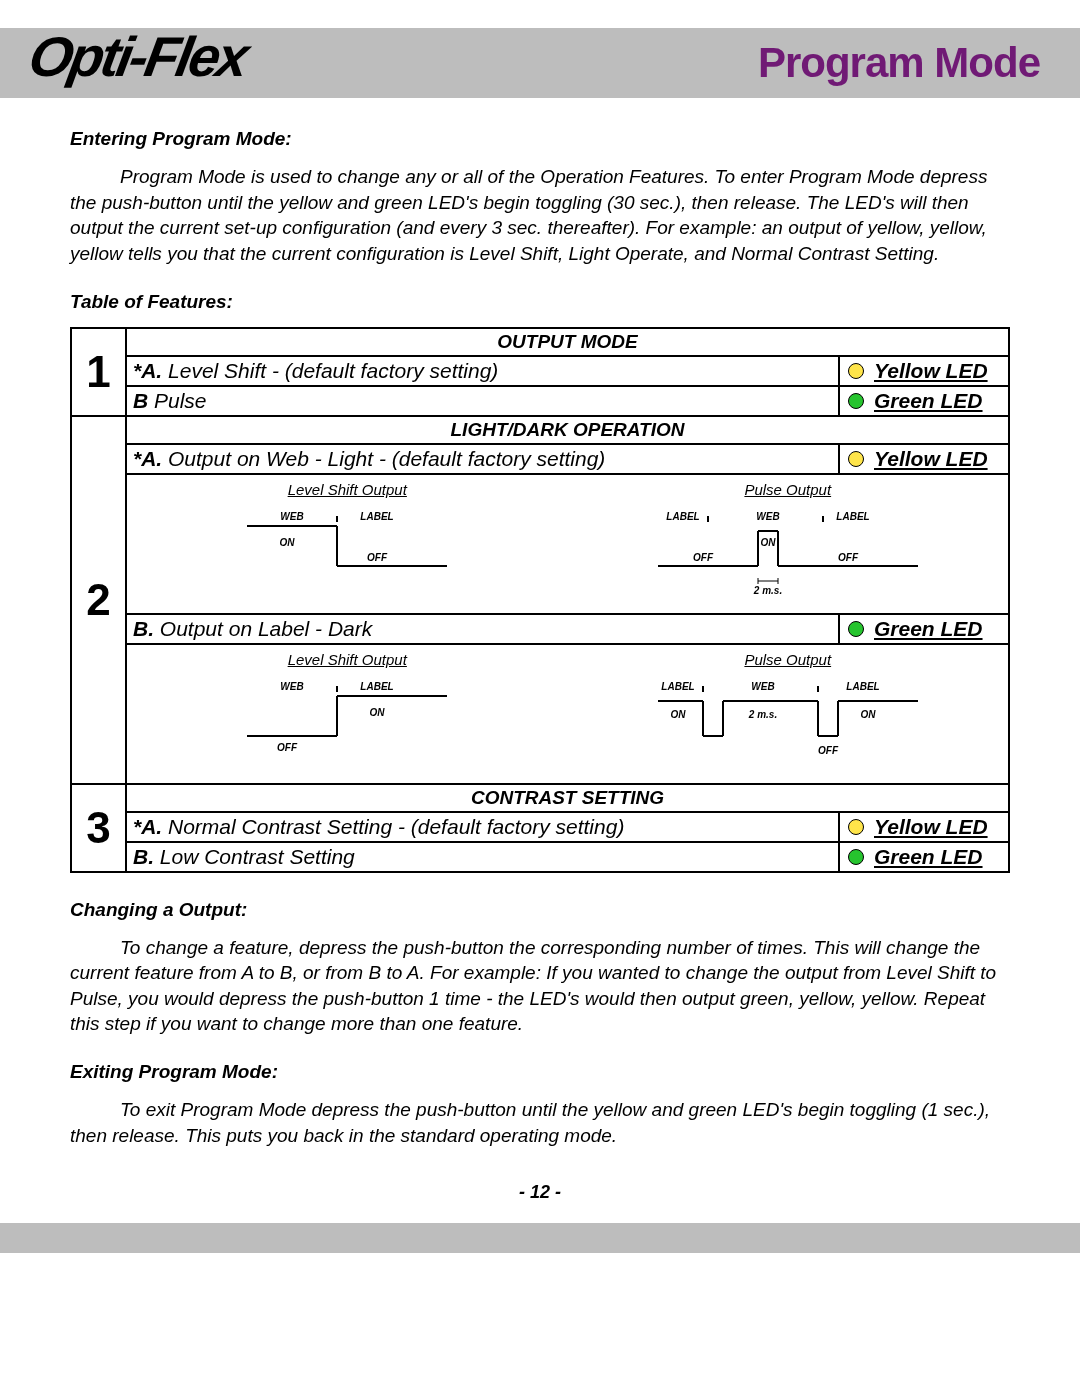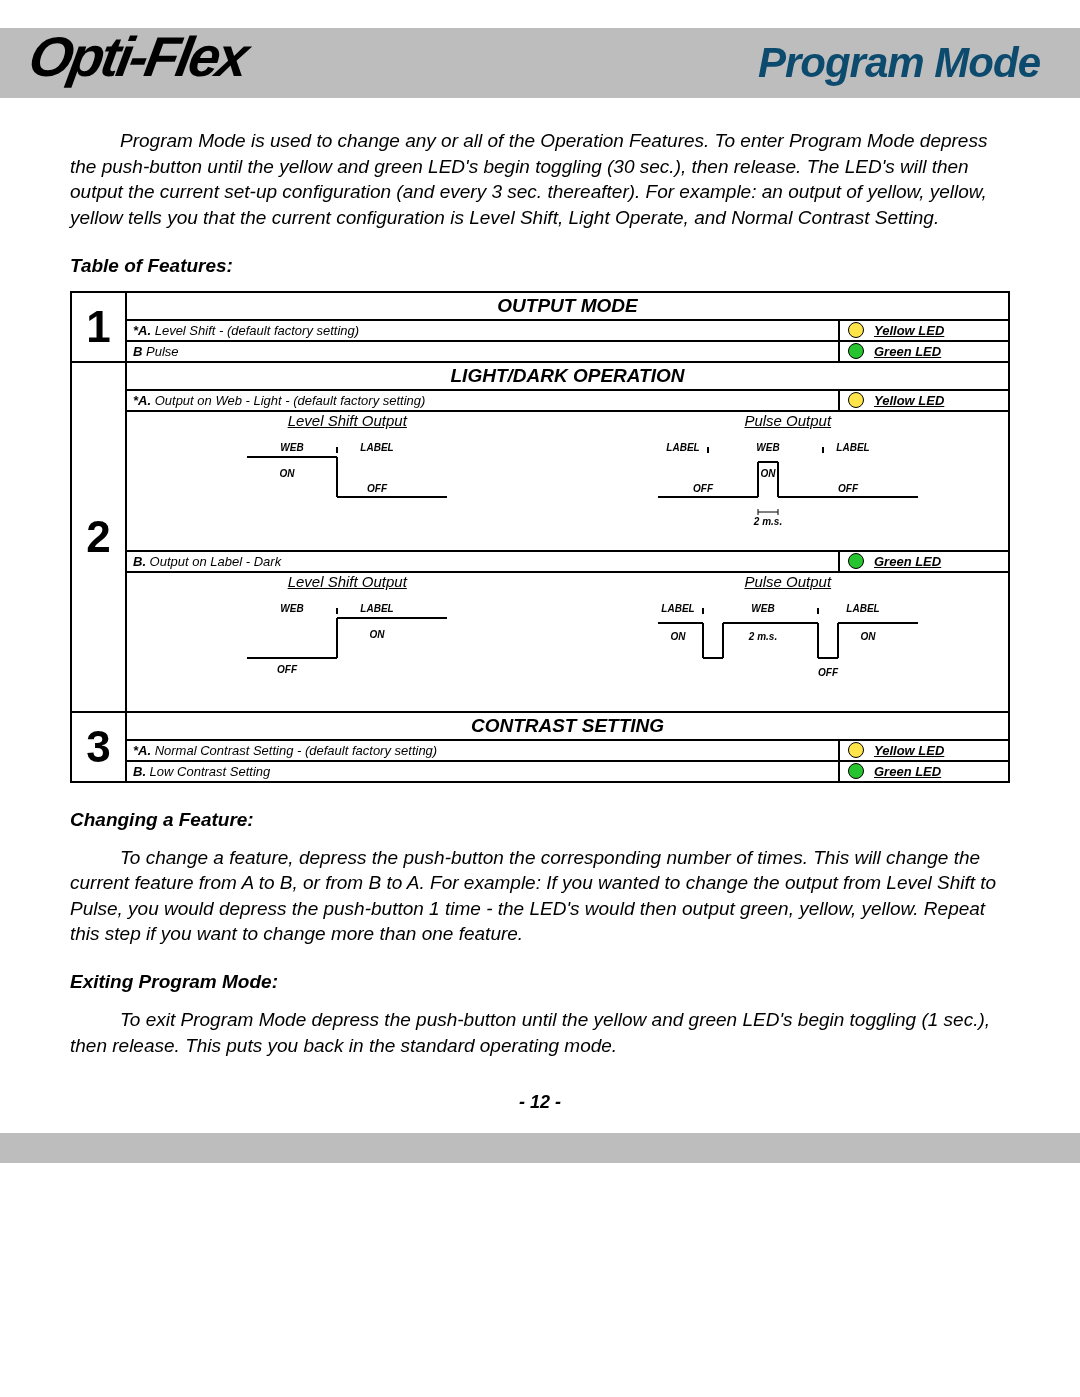--- a/index.html
+++ b/index.html
@@ -27,22 +27,21 @@
     font-weight: 900;
     font-style: italic;
     color: #000;
     letter-spacing: -3px;
     transform: skewX(-10deg);
   }
   .header-title {
     margin-left: auto;
     font-size: 42px;
     font-weight: 900;
-    font-style: italic;
-    color: #0c4a6e;
+    color: #701a75;
     letter-spacing: -1px;
   }
   .content {
     padding: 30px 70px 10px 70px;
   }
   .section-heading {
     font-weight: 900;
     font-style: italic;
     font-size: 19px;
     margin-bottom: 14px;
@@ -70,21 +69,21 @@
     font-weight: 900;
     vertical-align: middle;
   }
   .cat-header {
     text-align: center;
     font-weight: 900;
     font-style: italic;
     font-size: 19px;
     margin-left: 32px;
   }
-  .opt-row td { font-size: 13px; }
+  .opt-row td { font-size: 21px; }
   .opt-label { font-style: italic; }
   .opt-label b { font-weight: 900; }
   .led-td {
     width: 170px;
     text-align: left;
     font-size: 15px;
     white-space: nowrap;
     position: relative;
     padding-left: 34px !important;
     text-decoration: underline;
@@ -106,21 +105,21 @@
     padding: 0 !important;
   }
   .diagram-wrap {
     display: flex;
     height: 100%;
     font-style: italic;
   }
   .diag-half {
     flex: 1;
     position: relative;
-    padding: 0 0;
+    padding: 6px 0;
   }
   .diag-title {
     text-align: center;
     font-size: 15px;
     text-decoration: underline;
     font-style: italic;
   }
   .svgwrap {
     display: block;
     margin: 8px auto 0 auto;
@@ -141,20 +140,21 @@
 </head>
 <body>
 
 <div class="header-band">
   <div class="header-logo">Opti-Flex</div>
   <div class="header-title">Program Mode</div>
 </div>
 
 <div class="content">
 
+  <div class="section-heading">Entering Program Mode:</div>
   <p class="para">Program Mode is used to change any or all of the Operation Features. To enter Program Mode depress the push-button until the yellow and green LED's begin toggling (30 sec.), then release. The LED's will then output the current set-up configuration (and every 3 sec. thereafter). For example: an output of yellow, yellow, yellow tells you that the current configuration is Level Shift, Light Operate, and Normal Contrast Setting.</p>
 
   <div class="section-heading">Table of Features:</div>
 
   <table class="feat-table">
 
     <tbody>
         <tr>
       <td class="numcell" rowspan="3">1</td>
       <td class="cat-header" colspan="2">OUTPUT MODE</td>
@@ -272,21 +272,21 @@
       <td class="opt-label"><b>*A.</b><span> Normal Contrast Setting - (default factory setting)</span></td>
       <td class="led-td"><span class="led-circle led-yellow"></span><span class="led-text">Yellow LED</span></td>
     </tr>
     <tr class="opt-row">
       <td class="opt-label"><b>B.</b><span> Low Contrast Setting</span></td>
       <td class="led-td"><span class="led-circle led-green"></span><span class="led-text">Green LED</span></td>
     </tr>
   </tbody>
     </table>
 
-  <div class="section-heading">Changing a Feature:</div>
+  <div class="section-heading">Changing a Output:</div>
   <p class="para">To change a feature, depress the push-button the corresponding number of times. This will change the current feature from A to B, or from B to A. For example: If you wanted to change the output from Level Shift to Pulse, you would depress the push-button 1 time - the LED's would then output green, yellow, yellow. Repeat this step if you want to change more than one feature.</p>
 
   <div class="section-heading">Exiting Program Mode:</div>
   <p class="para">To exit Program Mode depress the push-button until the yellow and green LED's begin toggling (1 sec.), then release. This puts you back in the standard operating mode.</p>
 
 </div>
 
 <div class="page-num">- 12 -</div>
 <div class="footer-band"></div>
 

